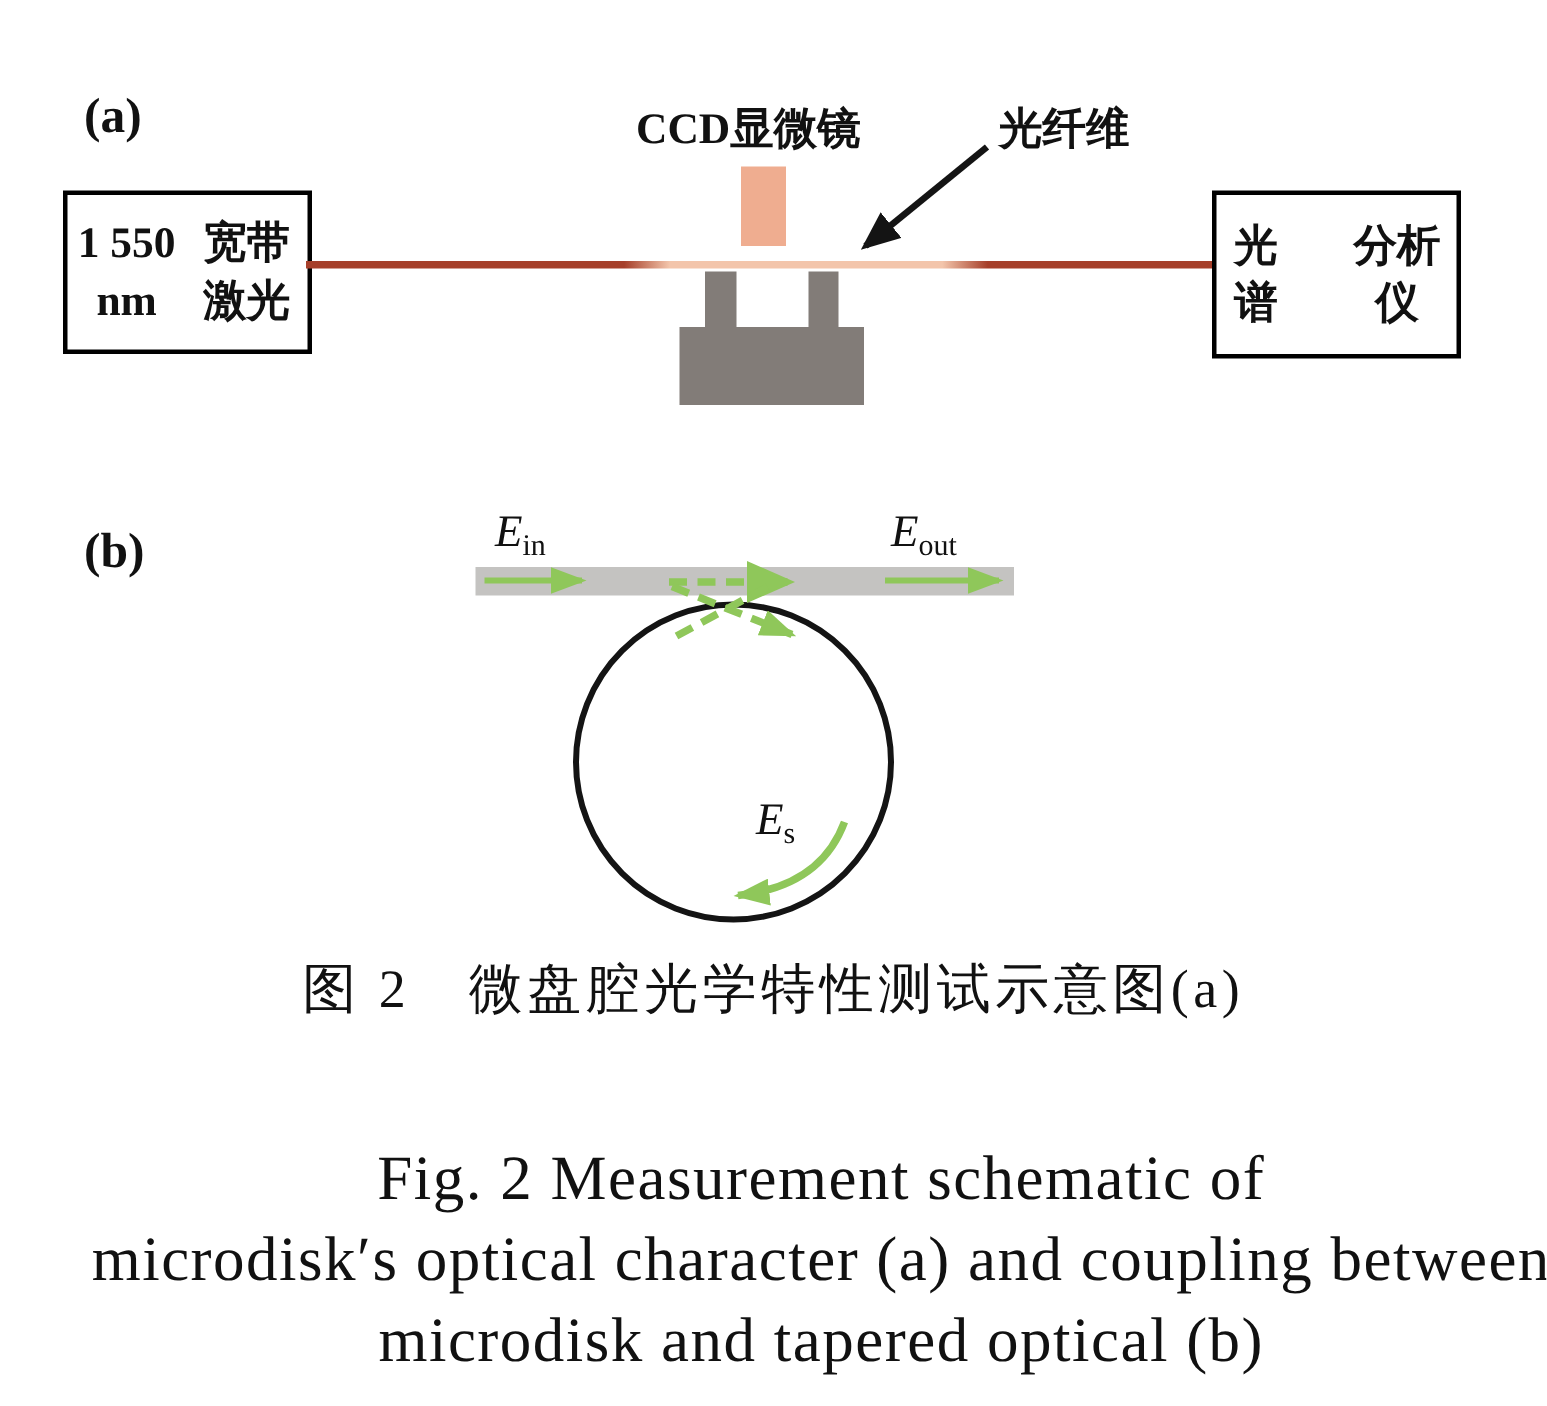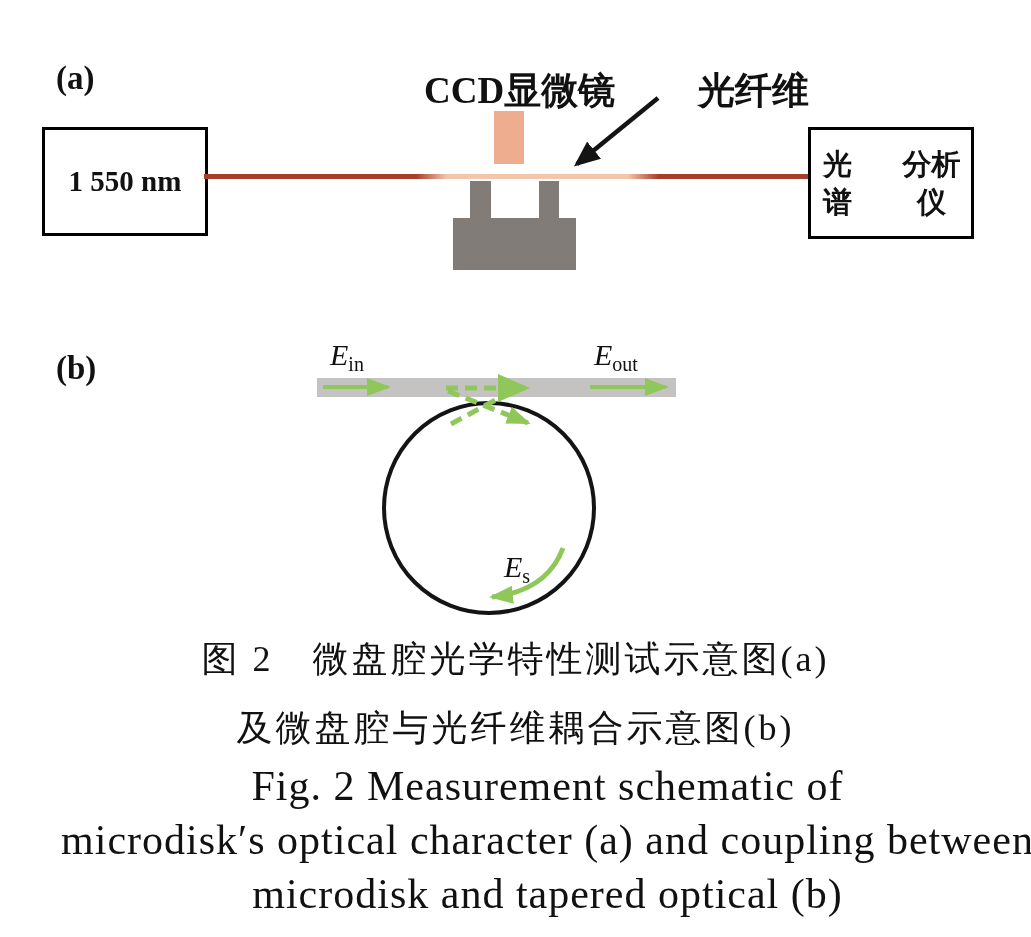--- a/index.html
+++ b/index.html
@@ -26,21 +26,21 @@
 
   
   .fiber-line{
     height:5px;
     background:linear-gradient(90deg,
       #a63f2a 0%, #a63f2a 35%,
       #f3c5ab 40%, #f3c5ab 70%,
       #a63f2a 75%, #a63f2a 100%);
   }
 
-  .zh-label{font-weight:bold;font-size:37px;white-space:nowrap;}
+  .zh-label{font-weight:bold;font-size:29px;white-space:nowrap;}
   .ccd-camera{background:#efad90;}
   .stage-part{background:#827c78;}
 
   
   .waveguide-bar{background:#c4c3c1;}
   .microdisk-circle{
     width:214px;height:214px;border-radius:50%;
     border:4px solid #141414;background:#fff;box-sizing:border-box;
   }
   .disk-label{font-weight:bold;font-size:31px;text-align:center;letter-spacing:2px;}
@@ -56,32 +56,33 @@
 </style>
 </head>
 <body>
 
 <div class="canvas">
 
   <div class="abs panel-label" style="left:56px;top:60px;">(a)</div>
 
   <div class="abs instr-box" style="left:42px;top:127px;width:160px;height:103px;">
     <span>1 550 nm</span>
+    <span>宽带激光</span>
   </div>
 
   <div class="abs fiber-line" style="left:204px;top:174px;width:606px;"></div>
 
   <div class="abs zh-label" style="left:424px;top:66px;">CCD显微镜</div>
   <div class="abs ccd-camera" style="left:494px;top:111px;width:30px;height:53px;"></div>
 
   <div class="abs stage-part" style="left:470px;top:181px;width:21px;height:40px;"></div>
   <div class="abs stage-part" style="left:539px;top:181px;width:20px;height:40px;"></div>
   <div class="abs stage-part" style="left:453px;top:218px;width:123px;height:52px;"></div>
 
-  <div class="abs zh-label" style="left:666px;top:66px;margin-left:32px;">光纤维</div>
+  <div class="abs zh-label" style="left:666px;top:66px;">光纤维</div>
   <svg class="abs" style="left:545px;top:85px;" width="140" height="105" viewBox="0 0 140 105">
     <defs>
       <marker id="ah-black" markerUnits="userSpaceOnUse" markerWidth="26" markerHeight="22" refX="22" refY="11" orient="auto">
         <path d="M0,0 L26,11 L0,22 z" fill="#141414"></path>
       </marker>
     </defs>
     <line x1="113" y1="13" x2="32" y2="79" stroke="#141414" stroke-width="4.5" marker-end="url(#ah-black)"></line>
   </svg>
 
   <div class="abs instr-box" style="left:808px;top:127px;width:160px;height:106px;gap:28px;">
@@ -90,21 +91,21 @@
   </div>
 
   <div class="abs panel-label" style="left:56px;top:350px;">(b)</div>
 
   <div class="abs evar" style="left:330px;top:338px;"><i>E</i><sub>in</sub></div>
   <div class="abs evar" style="left:594px;top:338px;"><i>E</i><sub>out</sub></div>
 
   <div class="abs waveguide-bar" style="left:317px;top:378px;width:359px;height:19px;"></div>
 
   <div class="abs microdisk-circle" style="left:382px;top:401px;"></div>
-  <div class="abs evar" style="left:504px;top:530px;margin-top:20px;"><i>E</i><sub>s</sub></div>
+  <div class="abs evar" style="left:504px;top:530px;"><i>E</i><sub>s</sub></div>
 
   <svg class="abs" style="left:300px;top:360px;" width="400" height="260" viewBox="0 0 400 260">
     <defs>
       <marker id="ah-green-med" markerUnits="userSpaceOnUse" markerWidth="24" markerHeight="18" refX="21" refY="9" orient="auto">
         <path d="M0,0 L24,9 L0,18 z" fill="#8fc75a"></path>
       </marker>
       <marker id="ah-green-big" markerUnits="userSpaceOnUse" markerWidth="32" markerHeight="28" refX="27" refY="14" orient="auto">
         <path d="M0,0 L32,14 L0,28 z" fill="#8fc75a"></path>
       </marker>
     </defs>
@@ -116,17 +117,16 @@
     <line x1="146" y1="28" x2="225" y2="28" stroke="#8fc75a" stroke-width="5" stroke-dasharray="12 7" marker-end="url(#ah-green-big)"></line>
 
     <line x1="148" y1="31" x2="228" y2="63" stroke="#8fc75a" stroke-width="5" stroke-dasharray="12 7" marker-end="url(#ah-green-med)"></line>
 
     <line x1="151" y1="64" x2="214" y2="30" stroke="#8fc75a" stroke-width="5" stroke-dasharray="12 7"></line>
 
     <path d="M 263 188 Q 247 231 192 237" fill="none" stroke="#8fc75a" stroke-width="5" marker-end="url(#ah-green-med)"></path>
   </svg>
 
   <div class="abs cap cap-zh" style="top:635px;">图 2　微盘腔光学特性测试示意图(a)</div>
-  <div class="abs cap cap-zh" style="top:704px;">及微盘腔与光纤维耦合示意图(b)</div>
   <div class="abs cap cap-en" style="top:762px;">Fig. 2  Measurement schematic of</div>
   <div class="abs cap cap-en" style="top:870px;">microdisk and tapered optical (b)</div>
   <div class="abs cap cap-en" style="top:816px;">microdisk′s optical character (a) and coupling between</div>
 </div>
 
 </body></html>

